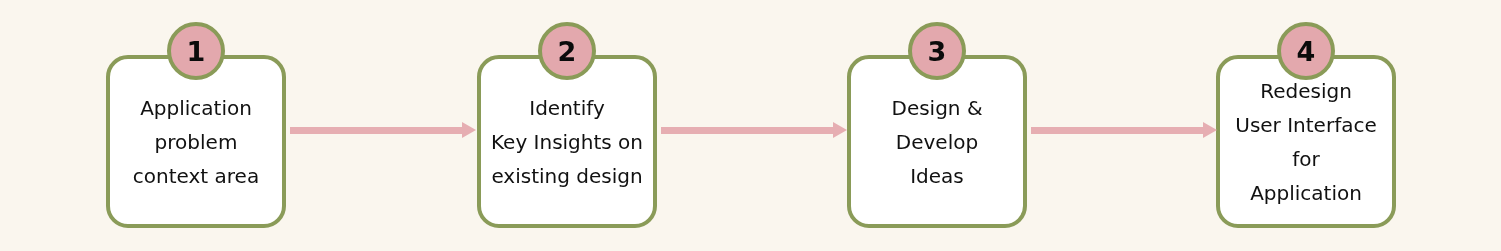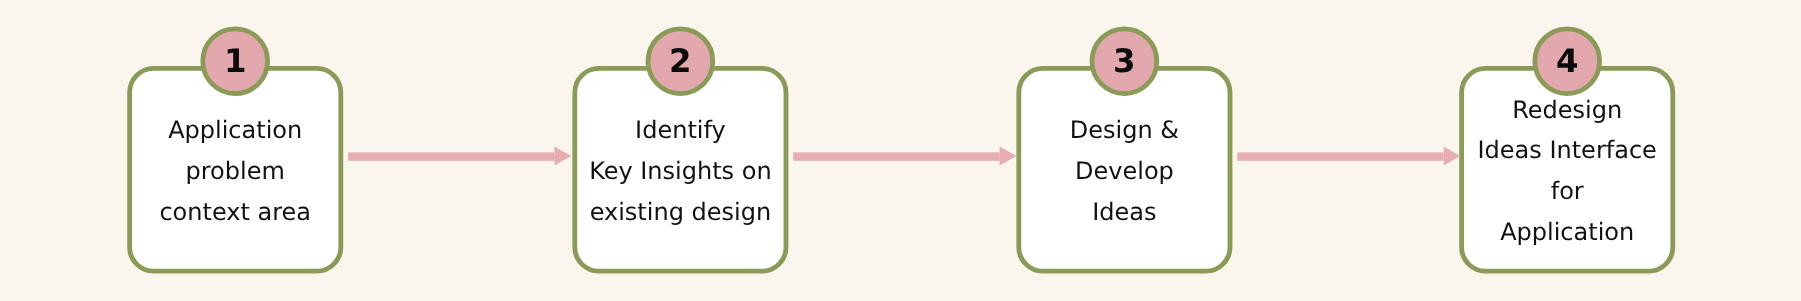--- a/index.html
+++ b/index.html
@@ -156,21 +156,21 @@
   </div>
 
   <div class="connector" style="left:1031px; width:186px;">
     <div class="connector-shaft"></div>
     <div class="connector-head"></div>
   </div>
 
   <div class="step" style="left:1216px;">
     <div class="step-box">
       <span class="step-label">Redesign
-Ideas Interface
+User Interface
 for
 Application</span>
     </div>
     <div class="step-badge">
       <span class="step-badge-number">4</span>
     </div>
   </div>
 
 </div>
 

